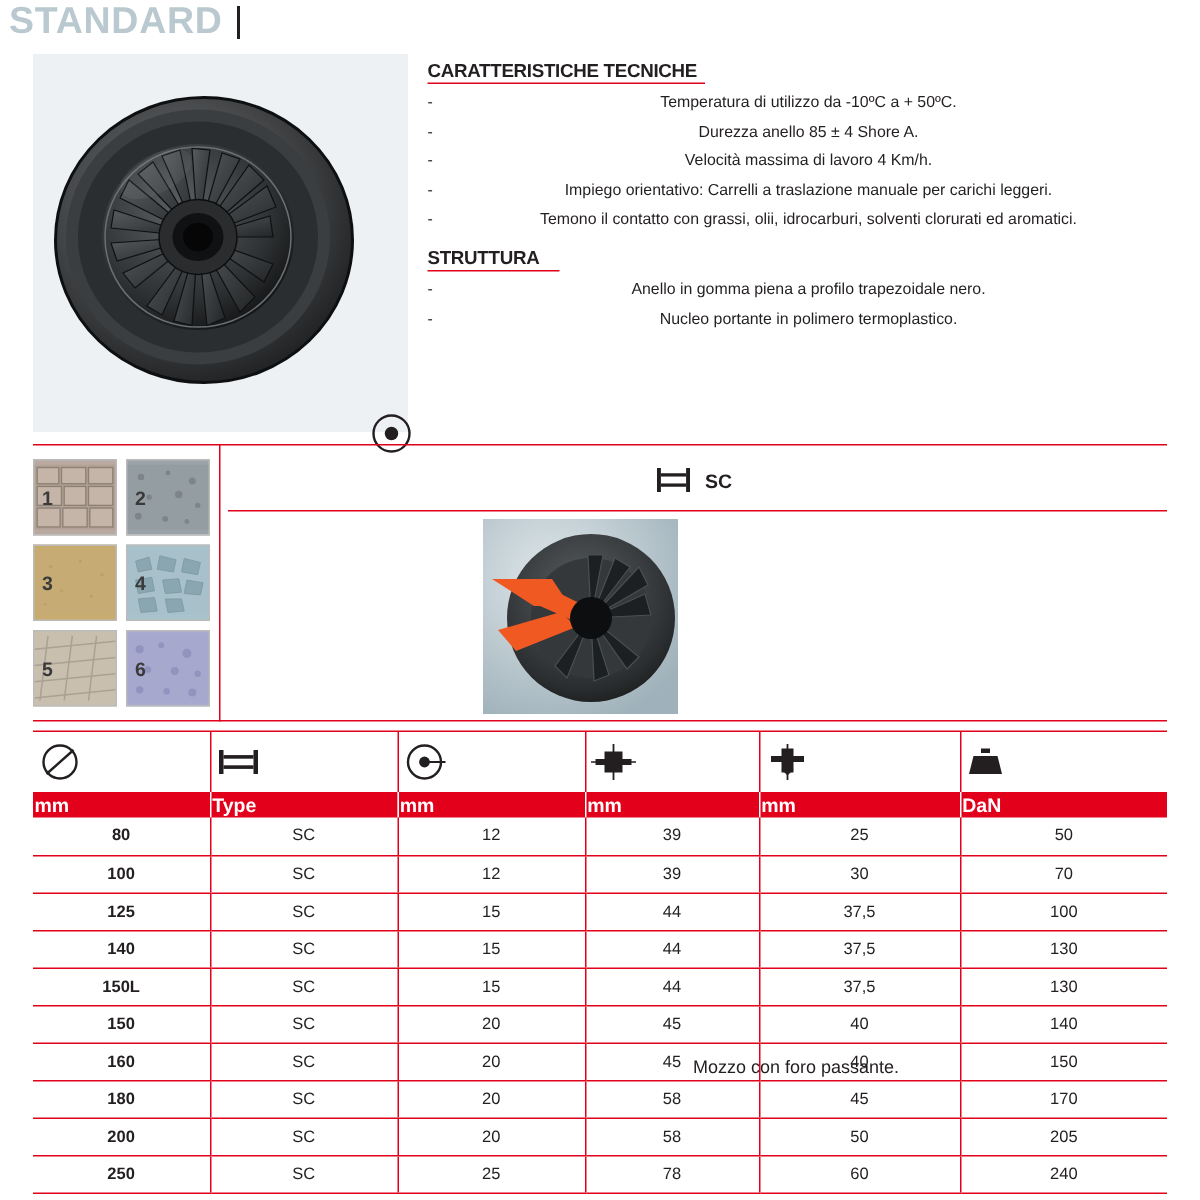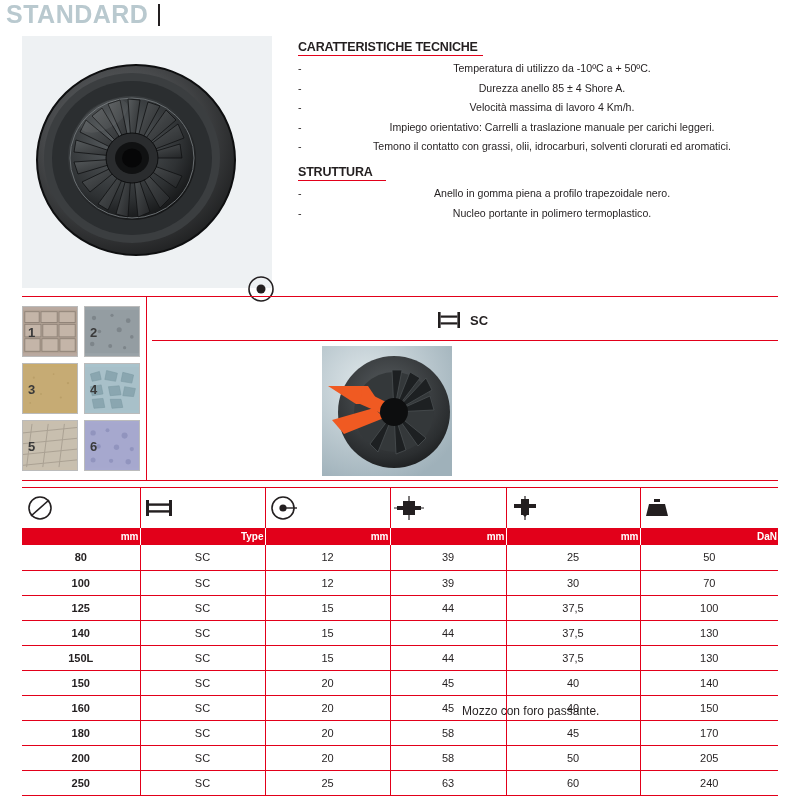--- a/index.html
+++ b/index.html
@@ -37,21 +37,21 @@
   .wheel-box {
     position:absolute; left:22px; top:6px; width:250px; height:252px;
     background:#eef1f3;
   }
   .wheel-img { position:absolute; left:10px; top:22px; width:220px; height:200px; }
 
   .small-icon-hole {
     position:absolute; left:222px; top:236px; width:34px; height:34px;
   }
 
-  .tech-col { position:absolute; left:285px; top:10px; width:500px;margin-left:13px; }
+  .tech-col { position:absolute; left:285px; top:10px; width:500px; }
   .tech-h {
     font-size:12.5px; font-weight:bold; color:#231f20; letter-spacing:-0.2px;
     margin:0 0 3px 0;
   }
   .tech-h .underline-red {
     display:block; height:1px; background:#e2001a; width:185px; margin-top:1px;
   }
   .tech-h.struct .underline-red { width:88px; }
   ul.tech-list { list-style:none; margin:6px 0 0 0; padding:0;text-align:center; }
   ul.tech-list li {
@@ -116,22 +116,22 @@
   table.spec col.c4 { width:134px; }
   table.spec col.c5 { width:138px; }
 
   table.spec tr.icon-row td {
     height:40px; border:none; text-align:center; vertical-align:middle;
     border-left:1px solid #e2001a;
   }
   table.spec tr.icon-row td:first-child { border-left:none; }
 
   table.spec tr.unit-row td {
-    background:#e2001a; color:#ffffff; font-size:10px; font-weight:bold;
-    text-align:right; height:17px; border-left:1px solid #ffffff;
+    background:#e2001a; color:#ffffff; font-size:13px; font-weight:bold;
+    text-align:left; height:17px; border-left:1px solid #ffffff;
   }
   table.spec tr.unit-row td:first-child { border-left:none; }
 
   table.spec tr.data-row td {
     height:25px; font-size:11px; text-align:center; color:#231f20;
     border-bottom:1px solid #e2001a; border-left:1px solid #e2001a;margin-top:48px;
   }
   table.spec tr.data-row td:first-child { border-left:none; font-weight:bold; }
   table.spec tr.data-row td:last-child { border-right:none; }
   table.spec tr.data-row:first-of-type td { border-top:none; }
@@ -516,18 +516,18 @@
       <td>SC</td>
       <td>20</td>
       <td>58</td>
       <td>50</td>
       <td>205</td>
     </tr>
     <tr class="data-row">
       <td>250</td>
       <td>SC</td>
       <td>25</td>
-      <td>63</td>
+      <td>78</td>
       <td>60</td>
       <td>240</td>
     </tr>
   </tbody>
 </table>
 
 </body></html>

